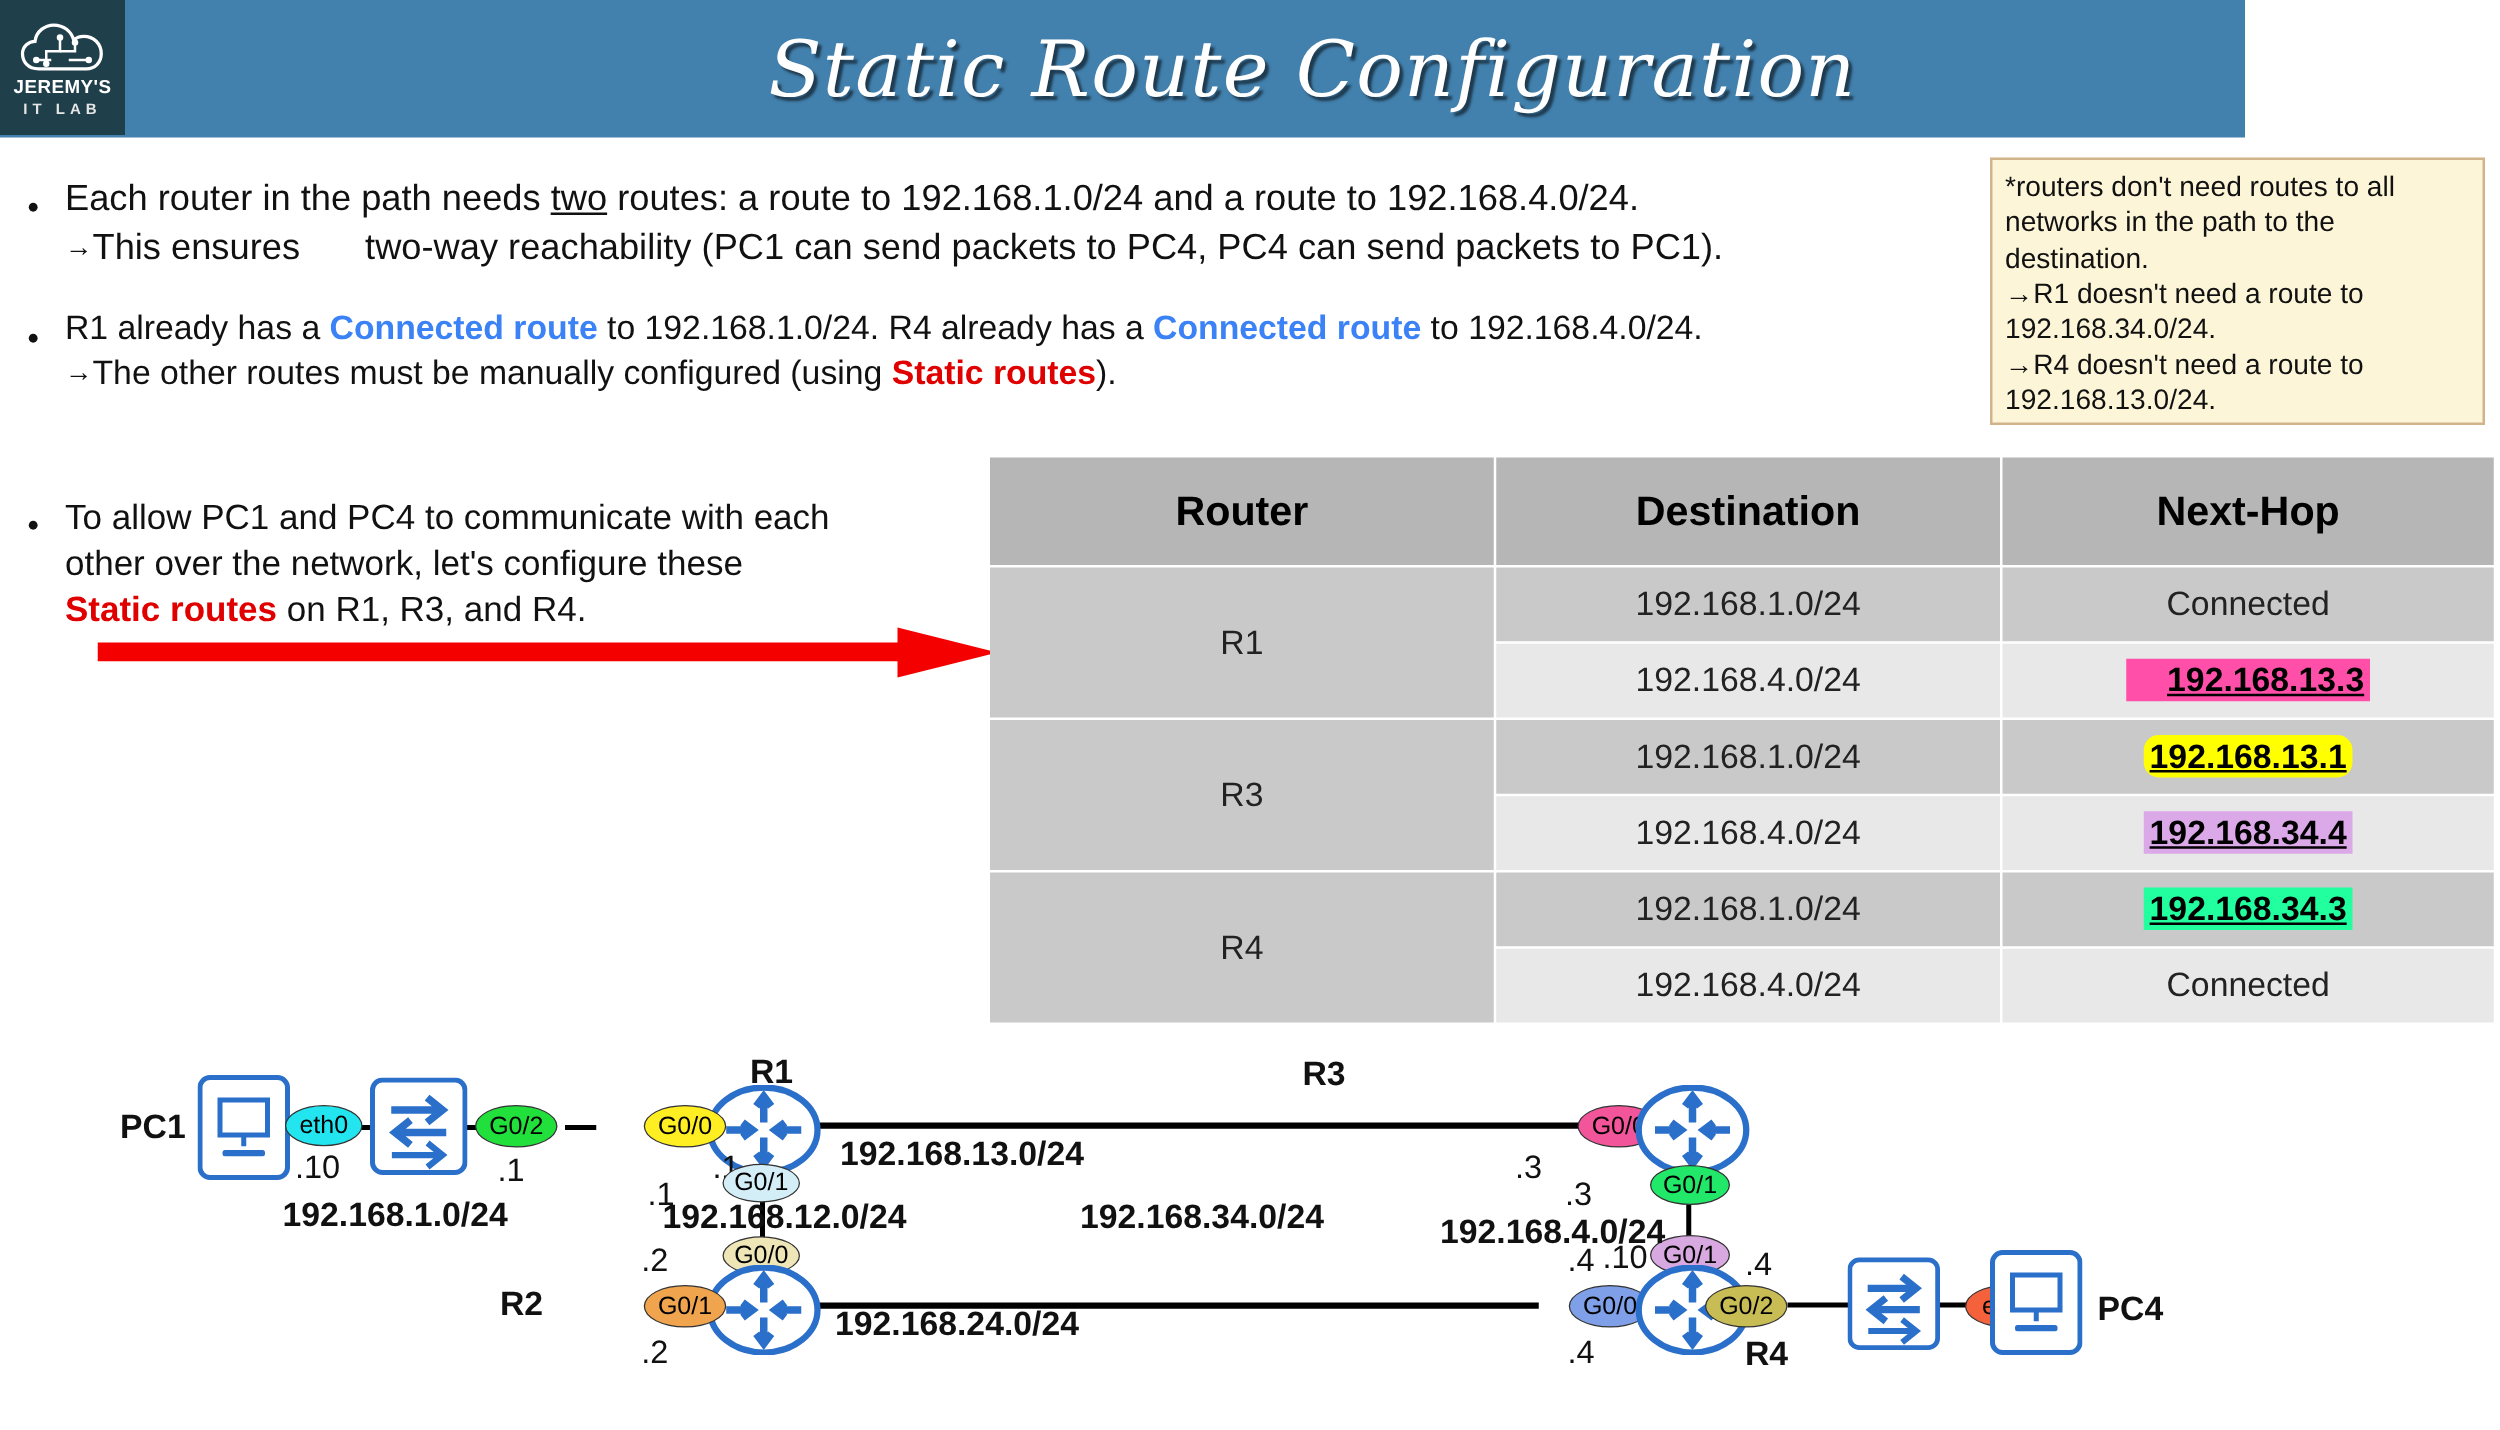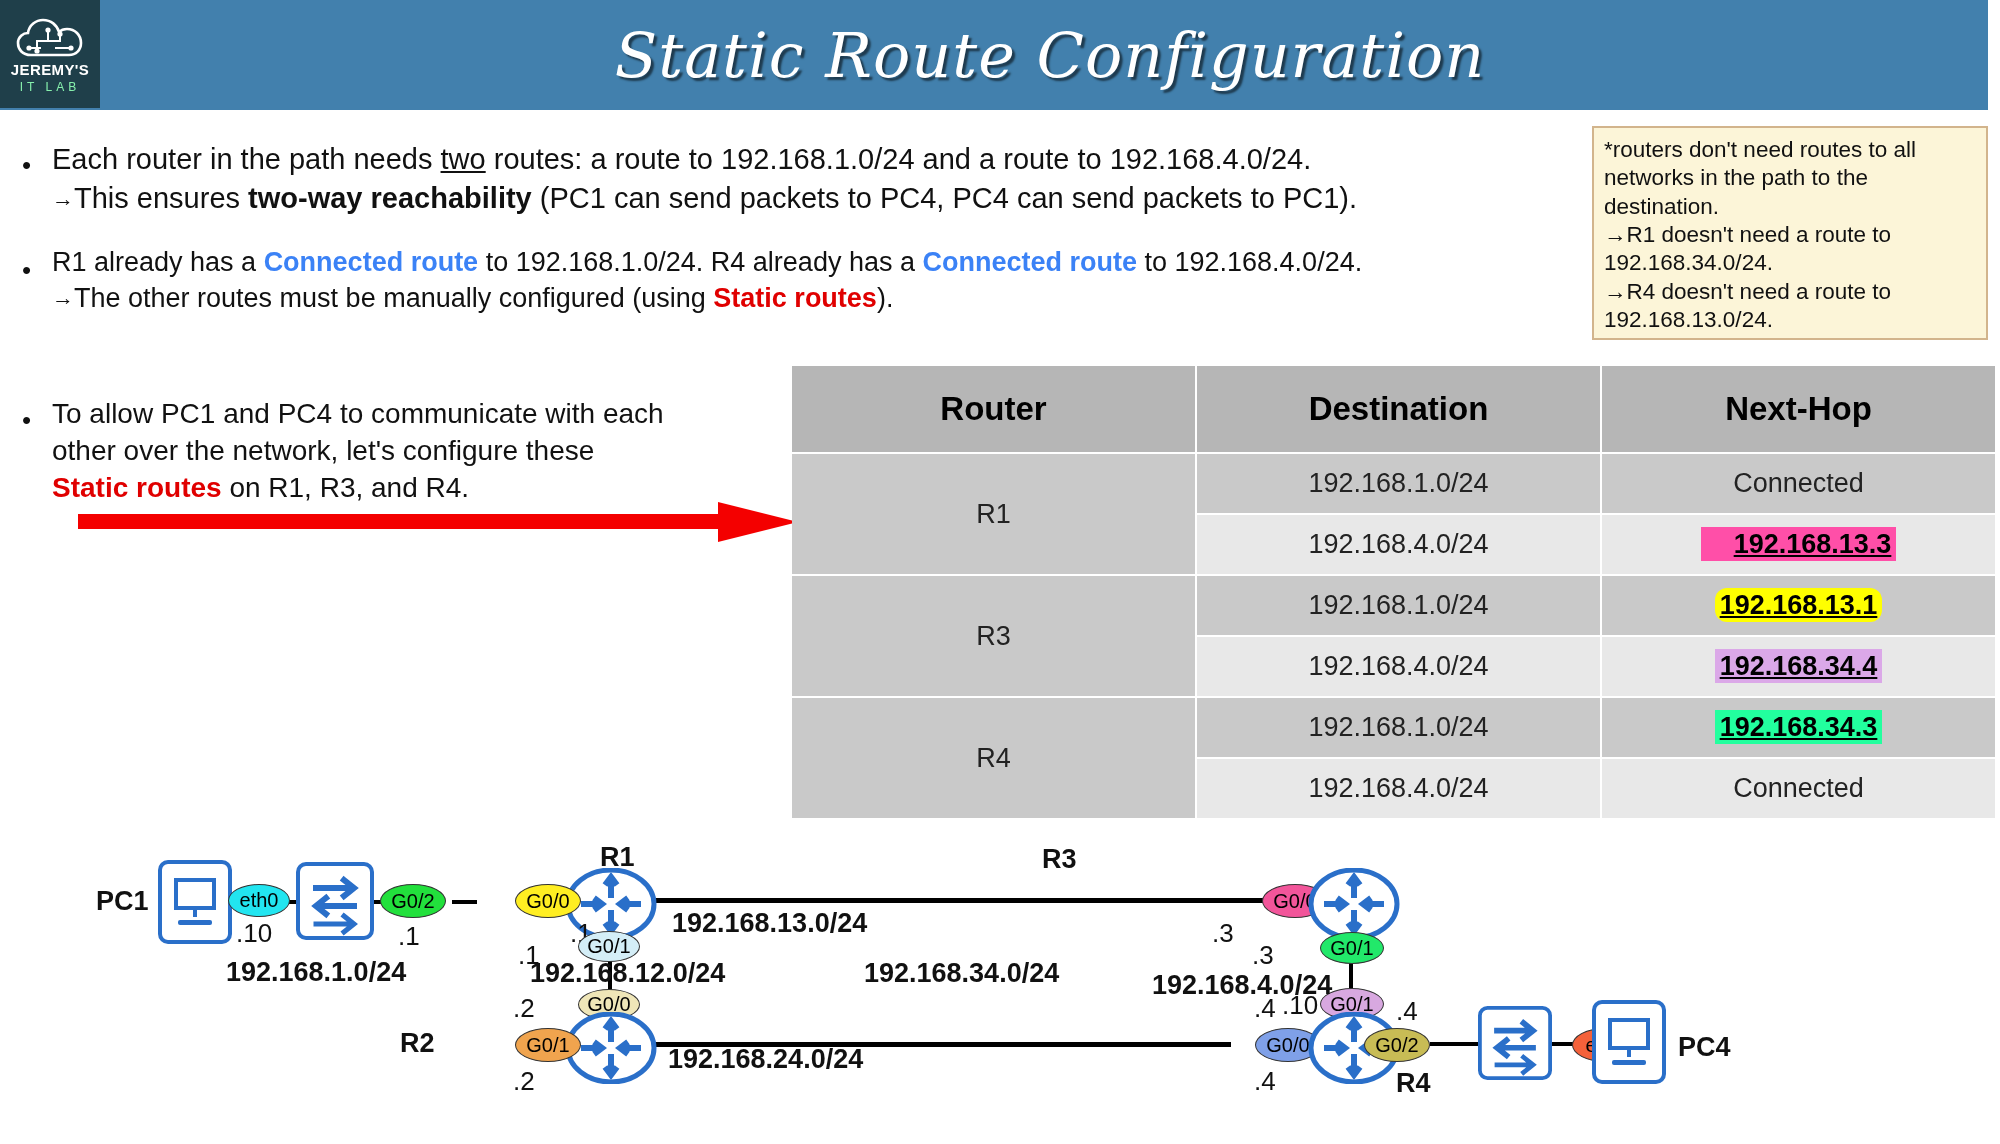--- a/index.html
+++ b/index.html
@@ -6,35 +6,35 @@
   html, body {
     width: 2000px; height: 1144px;
     background: #ffffff;
     font-family: "Liberation Sans", sans-serif;
     overflow: hidden;
   }
   #slide { position: relative; width: 2000px; height: 1144px; background: #fff; }
 
   
   #header {
-    position: absolute; left: 0; top: 0; width: 1988px; height: 110px;
+    position: absolute; left: 0; top: 0; width: 1796px; height: 110px;
     background: #4280ad;
   }
   #logo-box {
     position: absolute; left: 0; top: 0; width: 100px; height: 108px;
     background: #1f3f4a; display: flex; flex-direction: column;
     align-items: center; justify-content: center; gap: 1px;
   }
   #logo-cloud { width: 70px; height: 46px; }
   #logo-name {
     color: #ffffff; font-size: 15px; font-weight: bold;
     letter-spacing: 0.4px; line-height: 1;
   }
   #logo-sub {
-    color: #86efac; font-size: 12px; font-weight: normal;
+    color: #e5e5e5; font-size: 12px; font-weight: bold;
     letter-spacing: 4px; line-height: 1; margin-top: 3px;
   }
   #slide-title {
     position: absolute; left: 100px; top: 0; width: 1900px; height: 110px;
     display: flex; align-items: center; justify-content: center;
     color: #ffffff; font-size: 62px;
     font-family: "DejaVu Serif", serif;
     font-style: italic; font-weight: 400;
     text-shadow: 3px 3px 2px rgba(0,0,0,0.55);
     letter-spacing: 1px;
@@ -42,21 +42,21 @@
 
   
   .bullet-row { position: absolute; display: flex; }
   .dot {
     color: #111; font-size: 26px; line-height: 1;
     width: 30px; flex: 0 0 30px; text-align: left; padding-top: 12px;
   }
   .btext { color: #111; font-size: 29px; line-height: 1.33; }
   .b2 { font-size: 27px; }
   .arrow-lead { font-size: 22px; vertical-align: 2px; }
-  .bold { font-weight: bold; }
+  .bold { font-weight: normal; margin-left: 44px; }
   .ul { text-decoration: underline; }
   .blue { color: #3b82f6; font-weight: bold; }
   .red { color: #e00000; font-weight: bold; }
 
   #bullet1 { left: 22px; top: 140px; width: 1560px; }
   #bullet2 { left: 22px; top: 245px; width: 1580px; }
   #bullet3 { left: 22px; top: 395px; width: 740px; }
   #bullet3 .btext { font-size: 28px; line-height: 1.33; }
 
   

